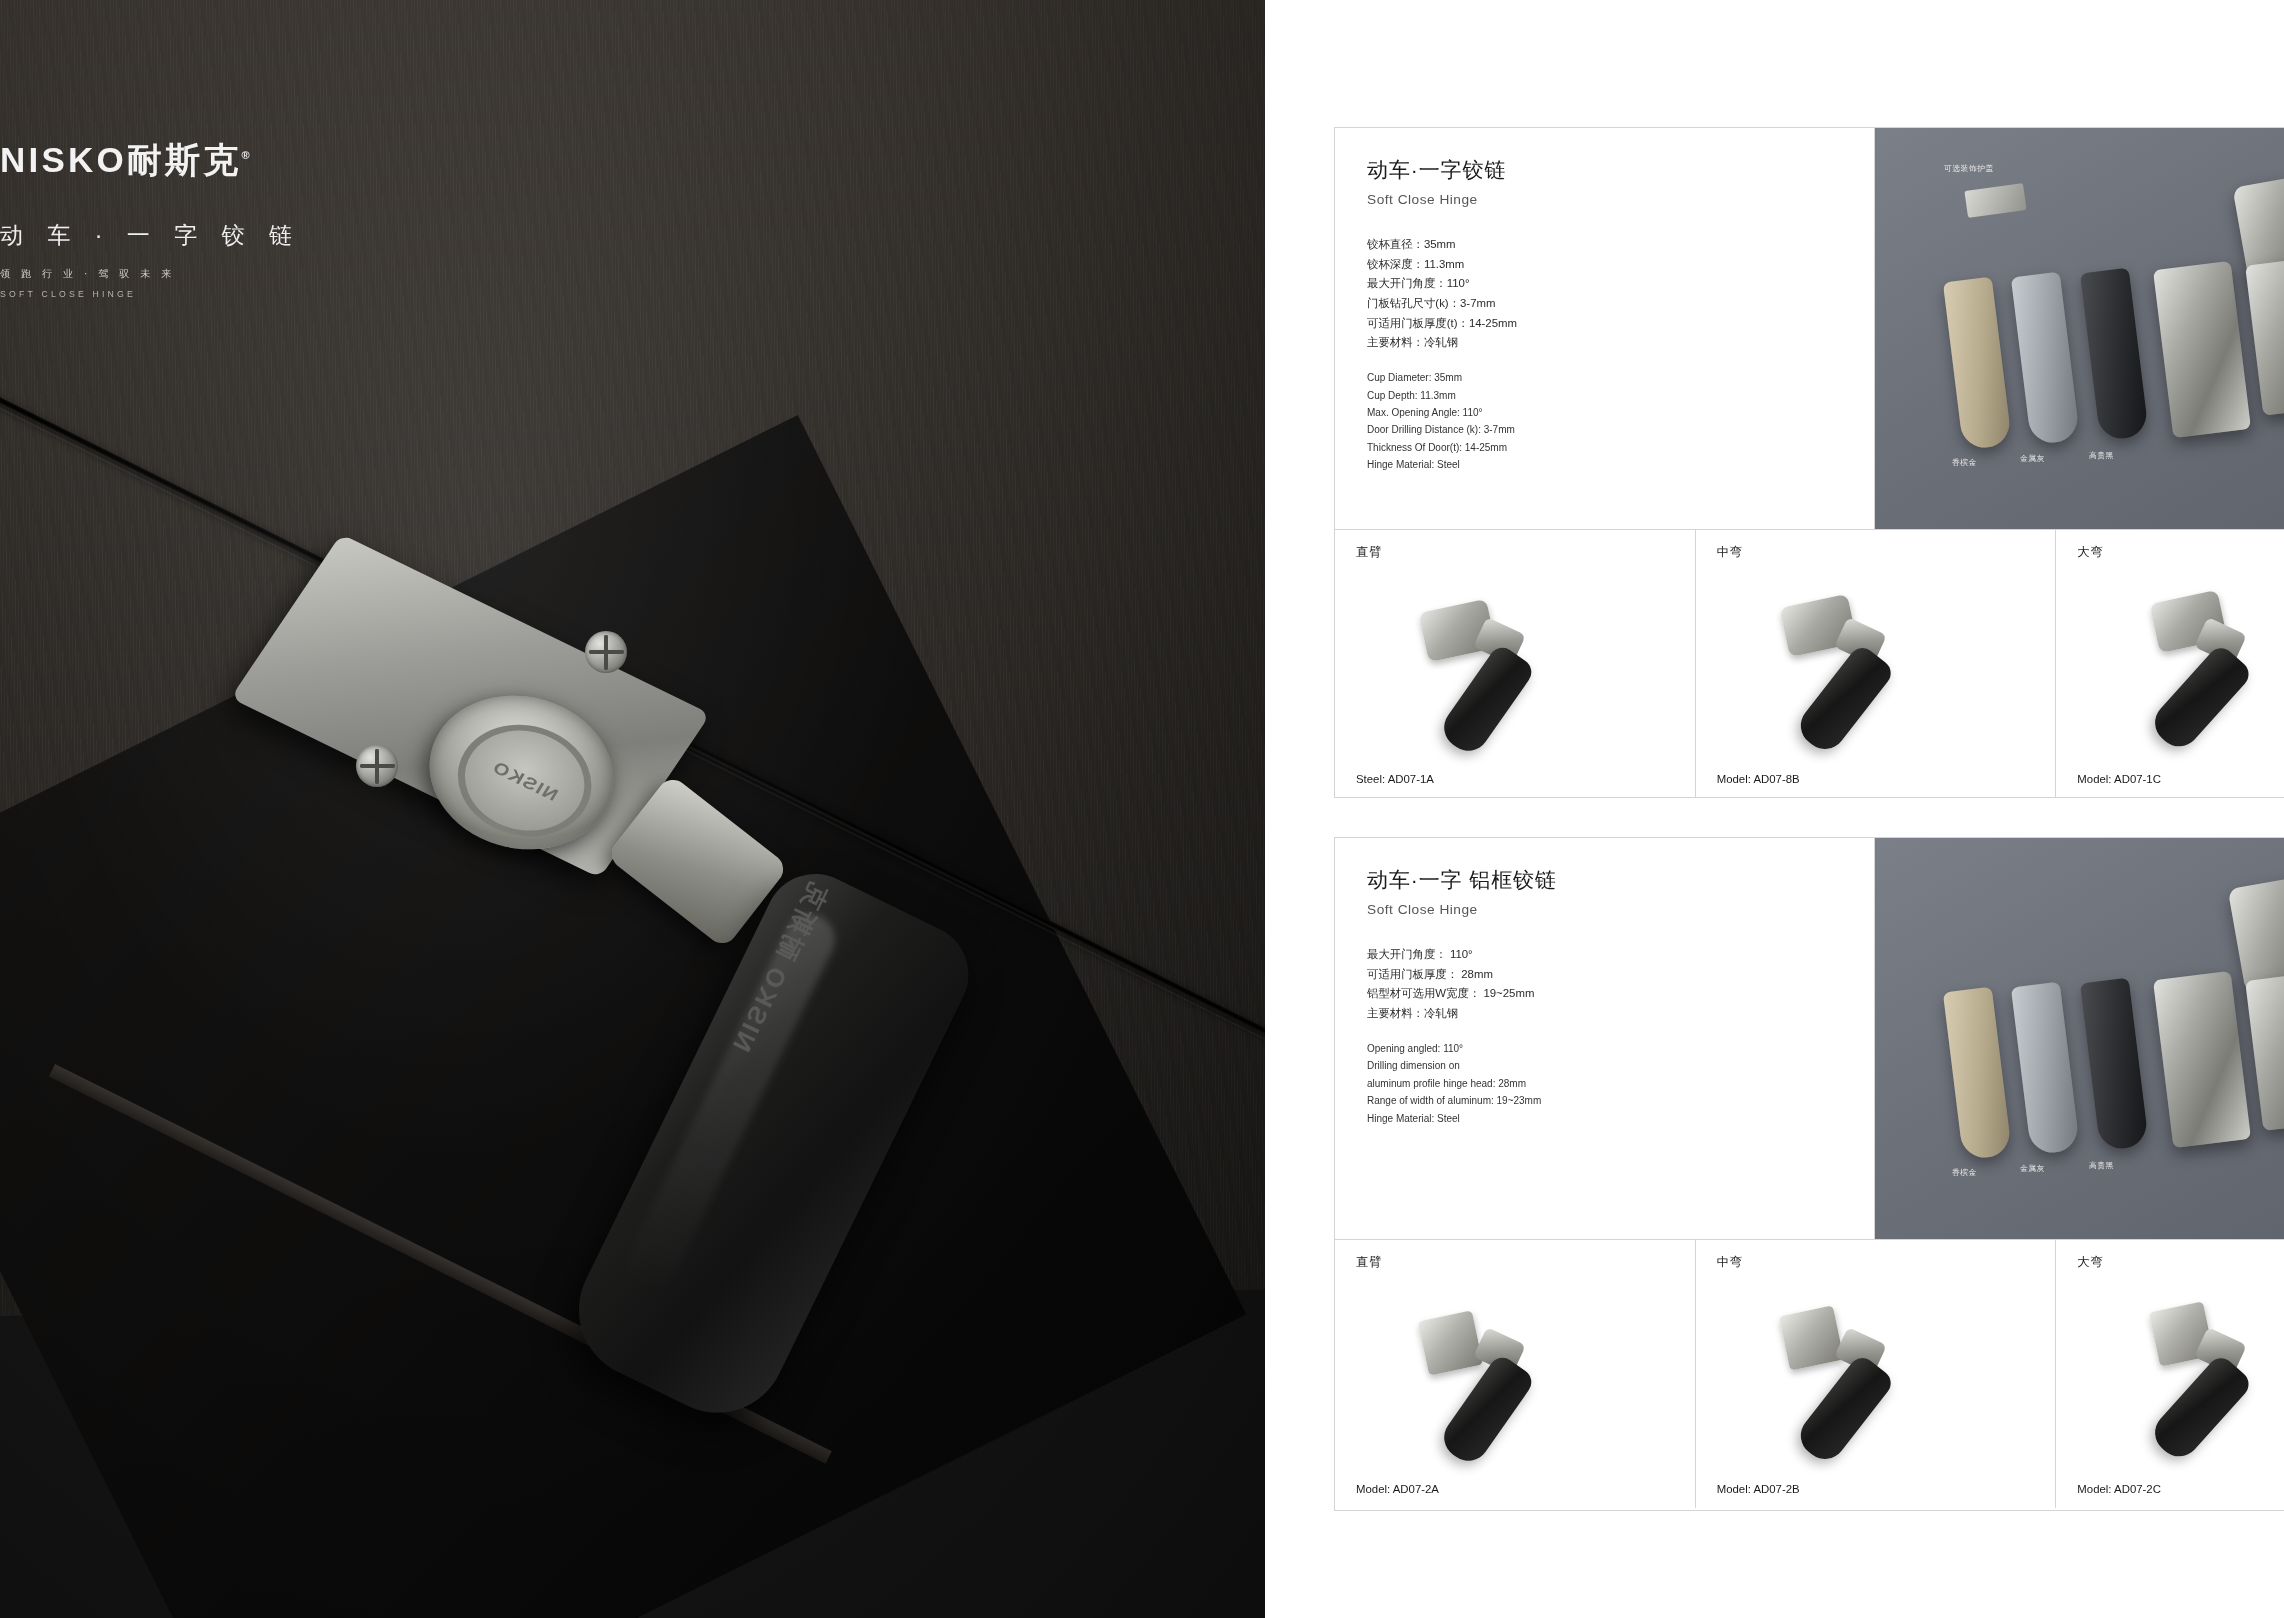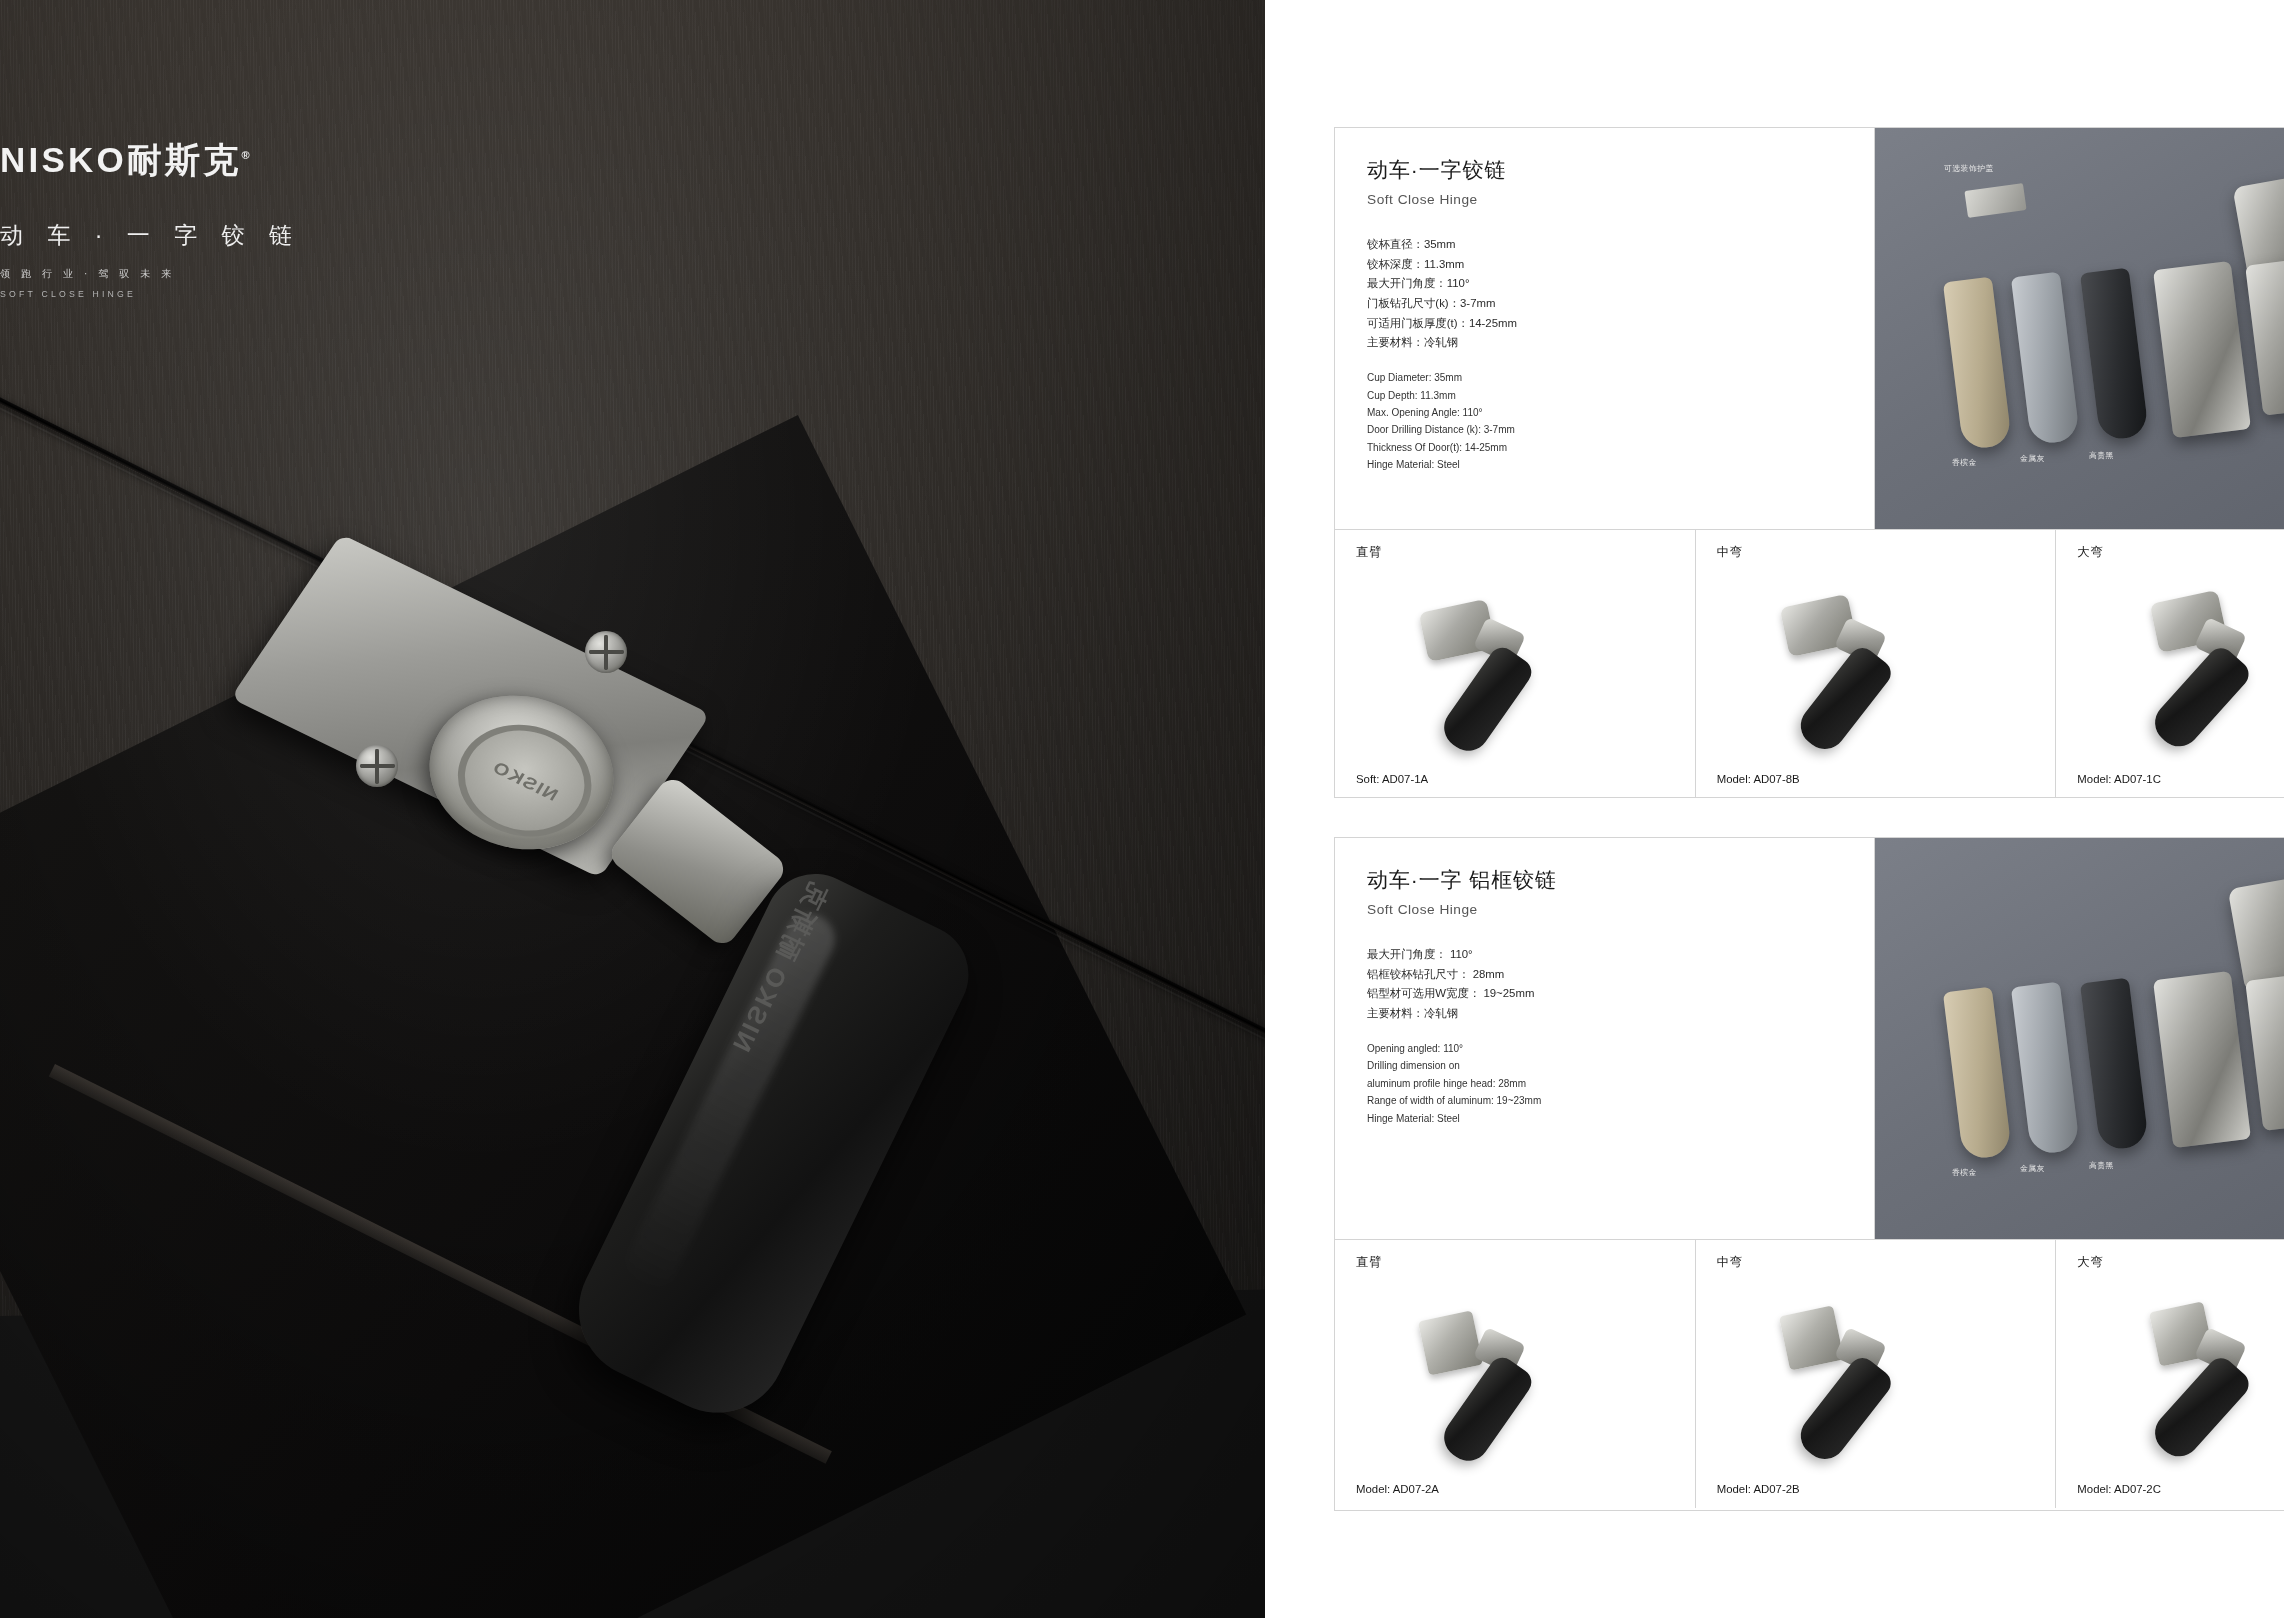--- a/index.html
+++ b/index.html
@@ -512,21 +512,21 @@
       <div class="variants">
         <div class="variant">
           <div class="variant-title">直臂</div>
           <div class="variant-img">
             <div class="mini">
               <div class="m-cup"></div>
               <div class="m-knuckle"></div>
               <div class="m-arm"></div>
             </div>
           </div>
-          <div class="variant-model">Soft: AD07-1A</div>
+          <div class="variant-model">Steel: AD07-1A</div>
         </div>
         <div class="variant">
           <div class="variant-title">中弯</div>
           <div class="variant-img">
             <div class="mini bend2">
               <div class="m-cup"></div>
               <div class="m-knuckle"></div>
               <div class="m-arm"></div>
             </div>
           </div>
@@ -545,21 +545,21 @@
         </div>
       </div>
     </div>
 
     <div class="card card-2">
       <div class="card-top">
         <div class="spec">
           <h2 class="spec-title-cn">动车·一字 铝框铰链</h2>
           <h3 class="spec-title-en">Soft  Close Hinge</h3>
           <div class="spec-line">最大开门角度： 110°</div>
-          <div class="spec-line">铝框铰杯钻孔尺寸： 28mm</div>
+          <div class="spec-line">可适用门板厚度： 28mm</div>
           <div class="spec-line">铝型材可选用W宽度： 19~25mm</div>
           <div class="spec-line">主要材料：冷轧钢</div>
           <div class="spec-gap"></div>
           <div class="spec-line-en">Opening angled:  110°</div>
           <div class="spec-line-en">Drilling dimension on</div>
           <div class="spec-line-en">aluminum profile hinge head:  28mm</div>
           <div class="spec-line-en">Range of width of aluminum:  19~23mm</div>
           <div class="spec-line-en">Hinge Material: Steel</div>
         </div>
 

